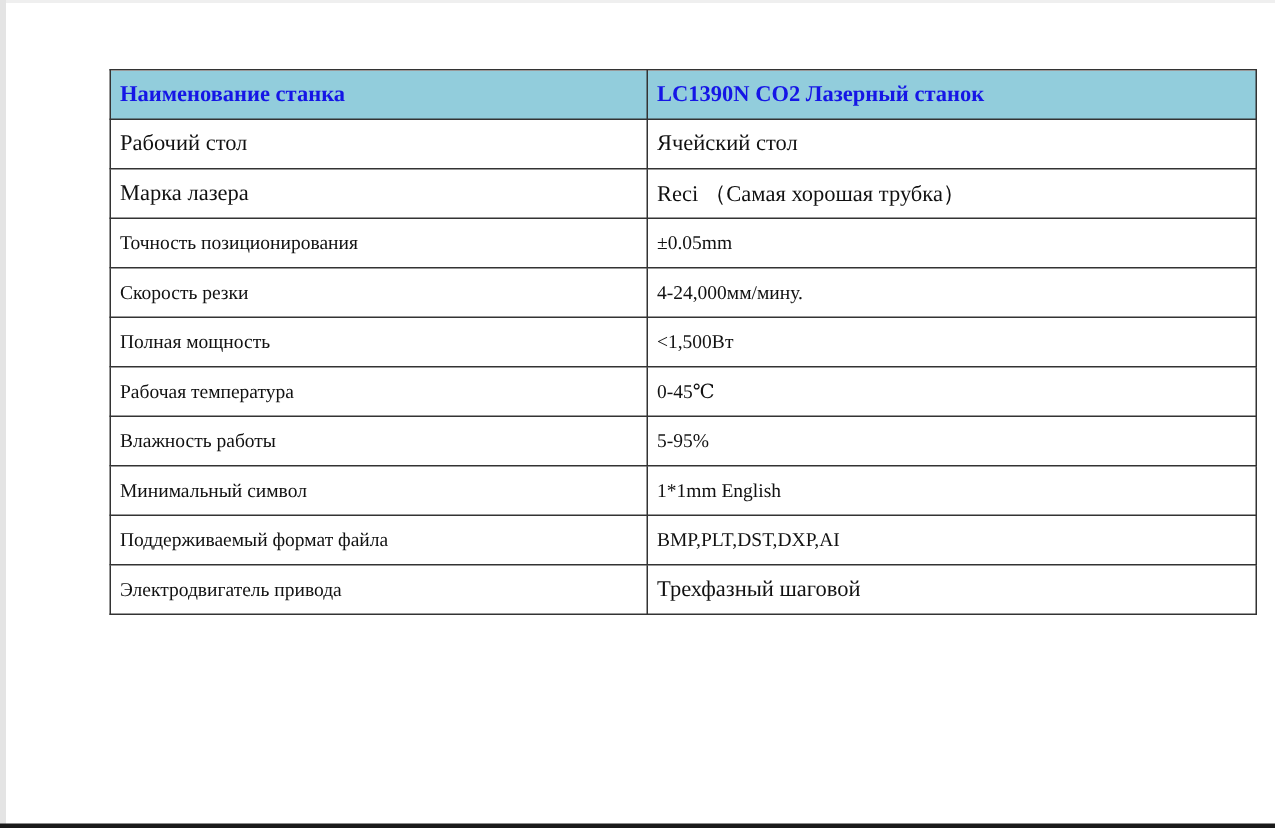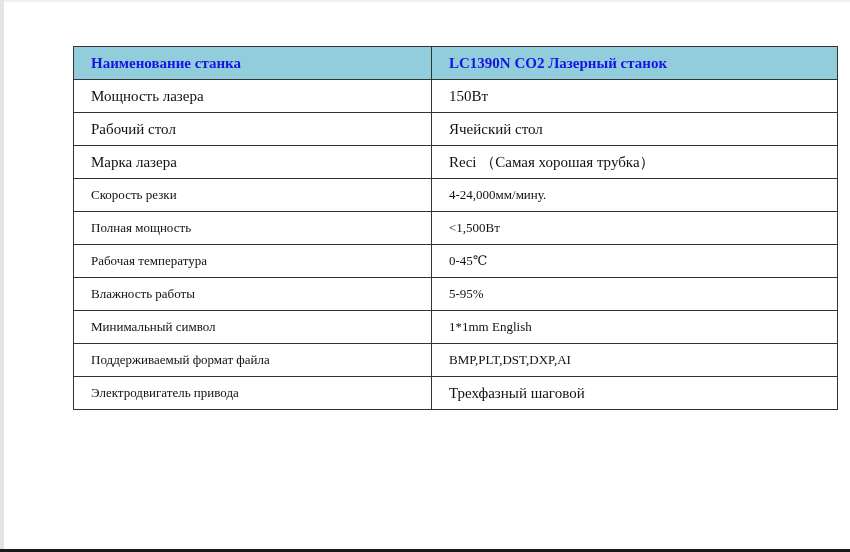--- a/index.html
+++ b/index.html
@@ -27,21 +27,21 @@
     margin-top: 32px;
   }
   table.spec {
     position: absolute; left: 73px; top: 46px;
     width: 764px;
     border-collapse: collapse;
     table-layout: fixed;
   }
   table.spec td {
     border: 1.5px solid #333;
-    padding: 0 17px;
+    padding: 0 6px;
     height: 32px;
     color: #111;
     white-space: nowrap;
     overflow: hidden;
     vertical-align: middle;
     margin-top: 25px;
   }
   table.spec col.c1 { width: 358px; }
   table.spec col.c2 { width: 406px; }
   tr.header td {
@@ -66,30 +66,30 @@
   <colgroup>
       <col class="c1">
       <col class="c2">
     </colgroup>
   <tbody>
     <tr class="header">
       <td>Наименование станка</td>
       <td>LC1390N CO2 Лазерный станок</td>
     </tr>
     <tr>
-      <td class="lg">Мощность лазера</td>
-      <td class="lg">150Вт</td>
-    </tr>
-    <tr>
       <td class="lg">Рабочий стол</td>
       <td class="lg">Ячейский стол</td>
     </tr>
     <tr>
       <td class="lg">Марка лазера</td>
       <td class="lg">Reci （Самая хорошая трубка）</td>
+    </tr>
+    <tr>
+      <td class="sm">Точность позиционирования</td>
+      <td class="sm">±0.05mm</td>
     </tr>
     <tr>
       <td class="sm">Скорость резки</td>
       <td class="sm">4-24,000мм/мину.</td>
     </tr>
     <tr>
       <td class="sm">Полная мощность</td>
       <td class="sm">&lt;1,500Вт</td>
     </tr>
     <tr>

